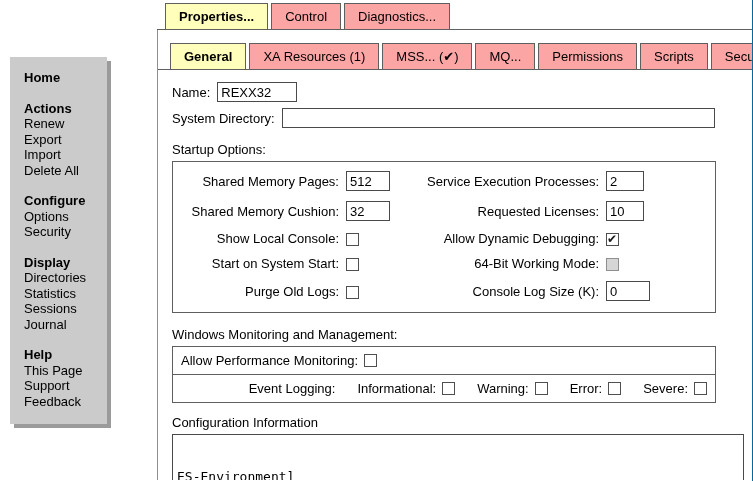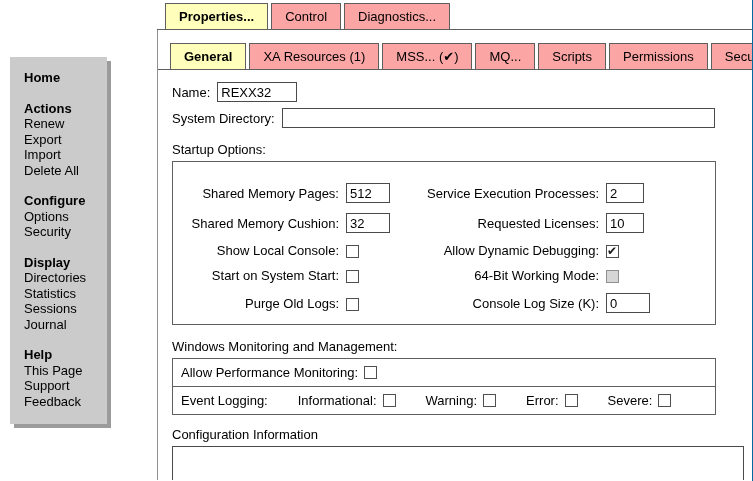--- a/index.html
+++ b/index.html
@@ -32,35 +32,35 @@
   .frow { display: flex; align-items: center; gap: 7px; }
   .frow + .frow { margin-top: 6px; }
   .txt { height: 20px; border: 1px solid #4a4a4a; background: #fff;
     font: 13px "Liberation Sans", sans-serif; padding: 1px 3px; }
   .name-input { width: 80px; }
   .sysdir-input { width: 433px; }
   .section-title { margin-top: 14px; }
   .groupbox { border: 1px solid #5f5f5f; margin-top: 4px; width: 544px; }
 
   .startup-grid { display: grid; grid-template-columns: 165px 60px 200px 1fr;
-    padding: 21px 8px 11px 8px; row-gap: 10px; align-items: center; }
+    padding: 9px 8px 11px 8px; row-gap: 10px; align-items: center; }
   .glabel { text-align: right; padding-right: 7px; }
   .num { width: 44px; }
   .num-sm { width: 38px; }
 
   input[type="checkbox"] { appearance: none; -webkit-appearance: none;
     width: 13px; height: 13px; border: 1px solid #4f4f4f; background: #fff;
     position: relative; cursor: pointer; vertical-align: middle; }
   input[type="checkbox"]:checked::after { content: "\2714"; position: absolute;
     left: 0px; top: -2px; font-size: 12px; line-height: 14px; color: #1a1a1a; }
   input[type="checkbox"]:disabled { background: #d6d6d6; border-color: #8f8f8f; }
 
   .mrow { display: flex; align-items: center; padding: 6px 8px; column-gap: 6px; }
   .mrow + .mrow { border-top: 1px solid #5f5f5f; }
-  .event-row { column-gap: 30px; }
+  .event-row { column-gap: 22px; justify-content: flex-end; }
   .evt { display: flex; align-items: center; gap: 6px; }
 
   .config-title { margin-top: 12px; }
   .config-area { margin-top: 4px; width: 572px; height: 60px;
     border: 1px solid #4a4a4a; background: #fff; padding: 2px 4px;
     font: 13px/16px "DejaVu Sans Mono", monospace; white-space: pre;
     overflow: hidden; cursor: text; }
 </style>
 </head>
 <body>
@@ -100,22 +100,22 @@
       <div class="tab">Diagnostics...</div>
     </div>
 
     <div class="panel">
 
       <div class="tabbar tabbar2">
         <div class="tab active">General</div>
         <div class="tab">XA Resources (1)</div>
         <div class="tab">MSS... (✔)</div>
         <div class="tab">MQ...</div>
+        <div class="tab">Permissions</div>
         <div class="tab">Scripts</div>
-        <div class="tab">Permissions</div>
         <div class="tab">Security</div>
       </div>
 
       <div class="form">
 
         <div class="frow">
           <span>Name:</span>
           <input class="txt name-input" type="text" value="REXX32" style="">
         </div>
 

